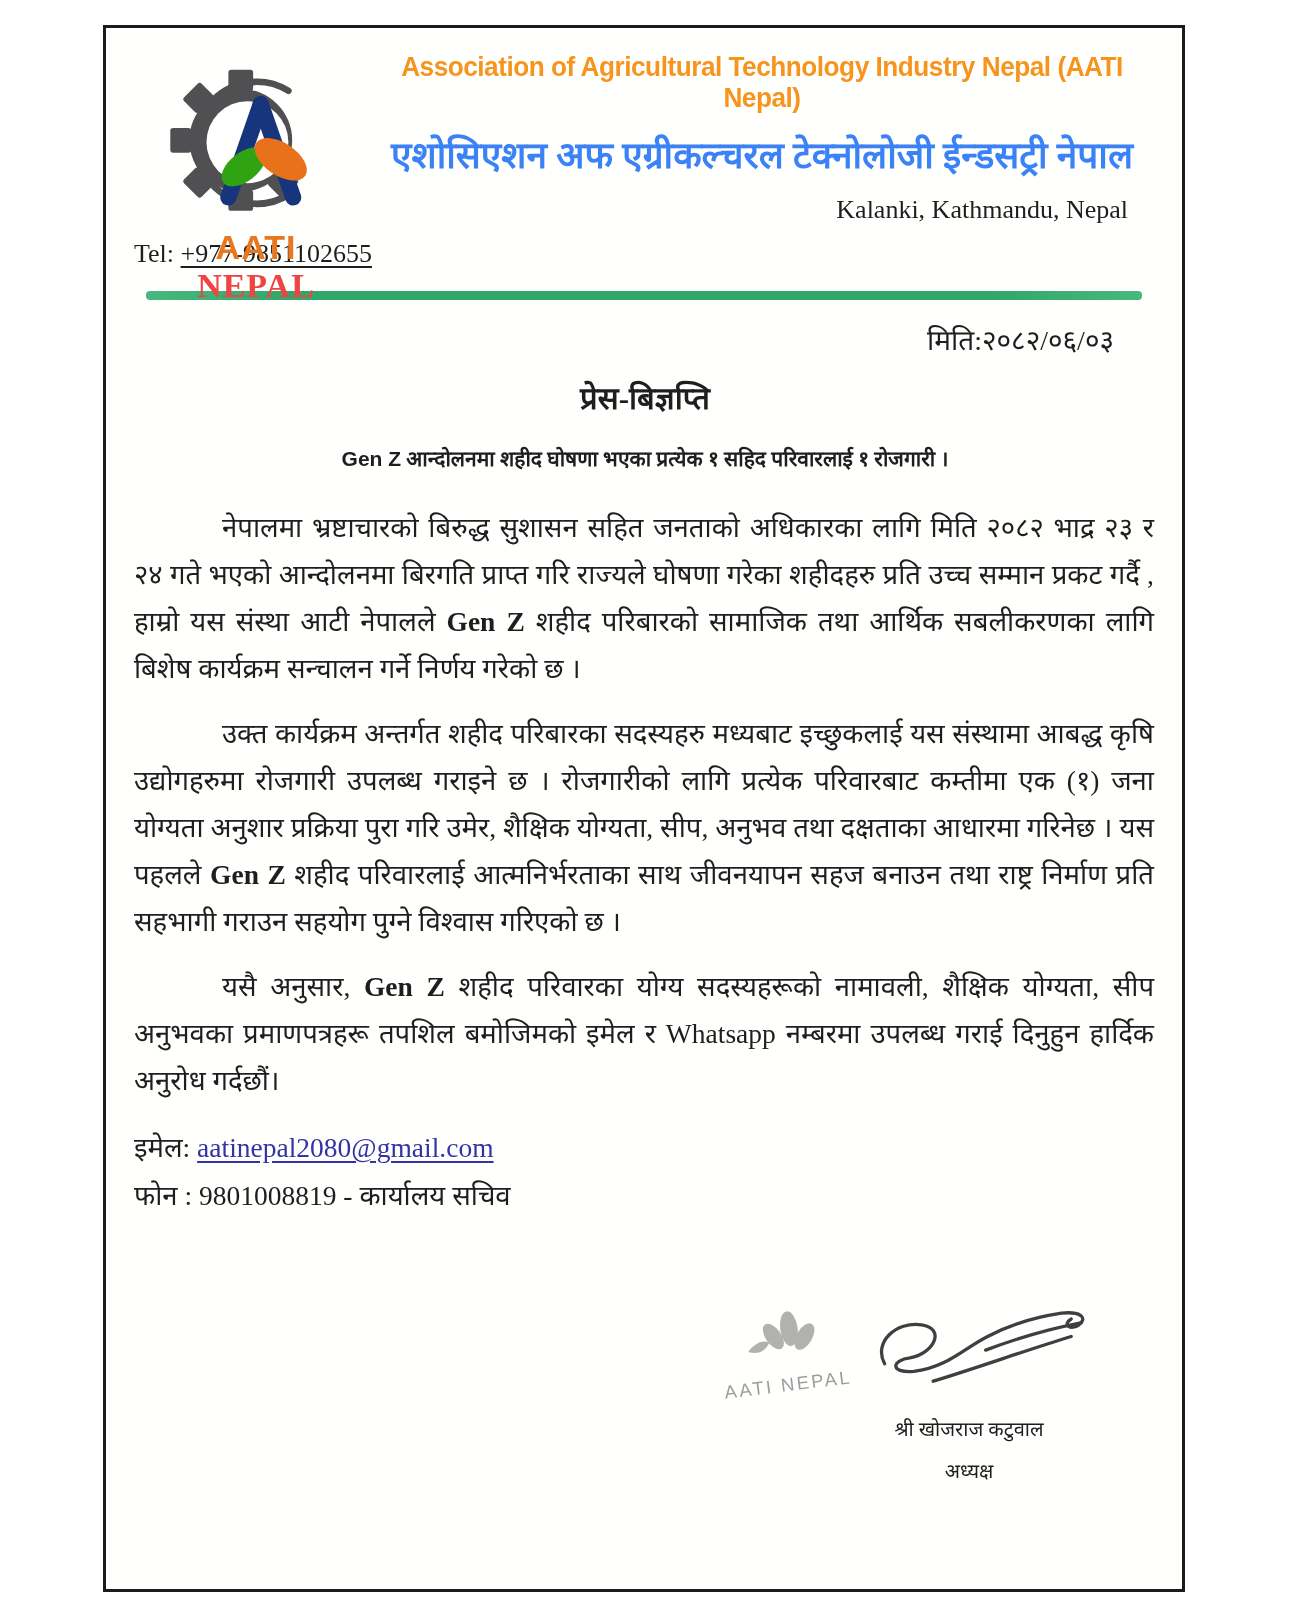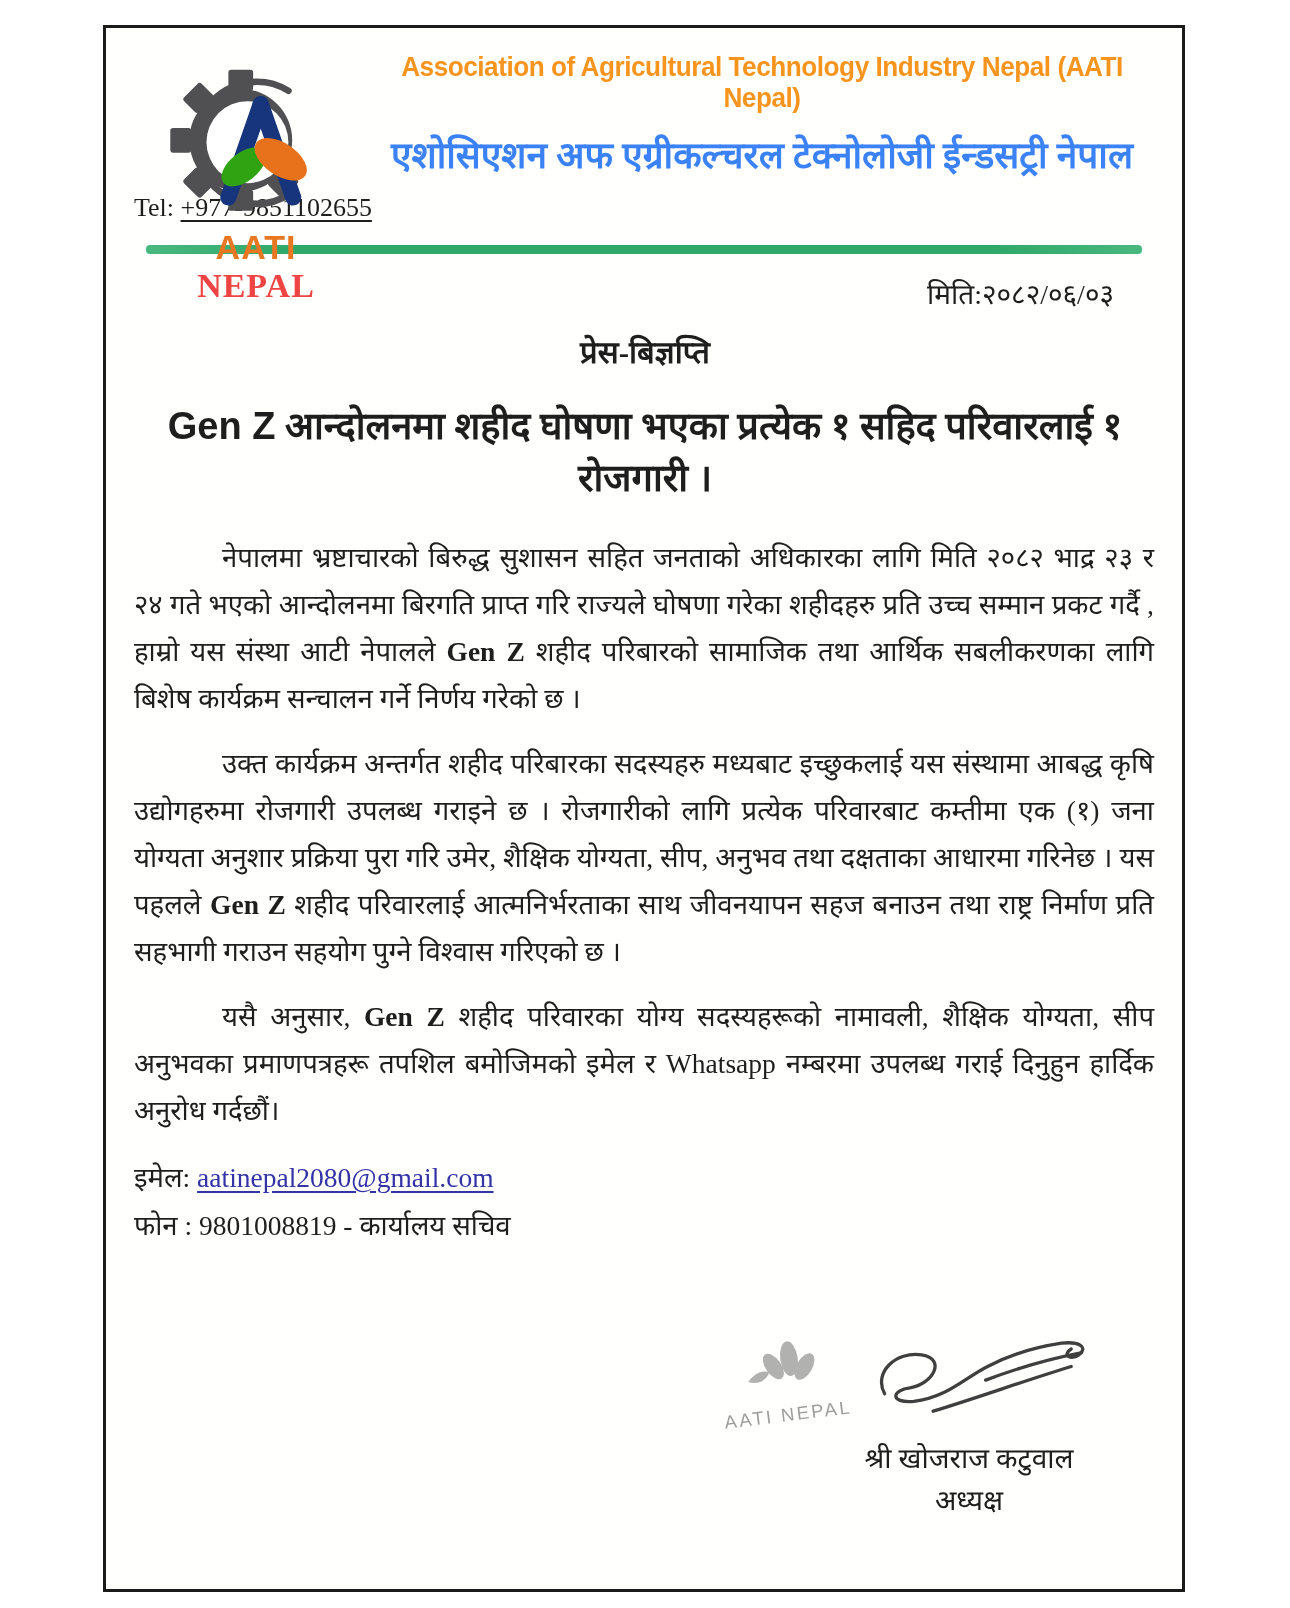--- a/index.html
+++ b/index.html
@@ -33,35 +33,35 @@
   .tel u, .email u{text-underline-offset:4px;}
   .reg-row{margin-top:12px;display:flex;justify-content:space-between;font-size:26px;padding-right:28px;}
   .divider{margin:22px 14px 0 12px;height:9px;border-radius:4px;
     background:linear-gradient(90deg,#49b87e,#2fa869 15%,#2fa869 85%,#49b87e);}
   
   .date{margin-top:20px;text-align:right;font-size:28px;padding-right:42px;}
   .pr-heading{
     margin:18px 0 0 0;text-align:center;font-size:31px;font-weight:bold;
     text-underline-offset:9px;text-decoration-thickness:2px;
   }
-  .subject{margin-top:26px;text-align:center;font-size:38px;font-weight:bold;}
+  .subject{margin-top:26px;text-align:center;font-size:21px;font-weight:bold;}
   .subject b{font-family:"Liberation Sans","DejaVu Sans",sans-serif;}
   p.para{
     margin:18px 2px 0 0;text-align:justify;text-indent:88px;
     font-size:27.5px;line-height:47px;
   }
   p.para:first-of-type{margin-top:32px;}
   .details{margin-top:20px;font-size:27.5px;line-height:48px;}
   .details a{color:#3333a6;text-decoration:underline;text-underline-offset:4px;}
   .email-black{color:#1e1e1e;text-decoration:underline;text-underline-offset:4px;}
   
   .sig-block{width:440px;margin:78px 52px 0 auto;position:relative;}
   .sig-row{display:flex;align-items:flex-end;gap:6px;padding-left:55px;}
   .stamp{opacity:0.85;}
-  .sig-names{margin-left:170px;text-align:center;font-size:28px;line-height:42px;}
+  .sig-names{margin-left:170px;text-align:center;font-size:20px;line-height:42px;}
 </style>
 </head>
 <body>
 
 <div class="document">
   <div class="content">
 
     <header>
       <div class="logo">
         <svg width="200" height="168" viewBox="0 0 210 176">
@@ -84,20 +84,21 @@
           <ellipse cx="131" cy="102" rx="31" ry="17" fill="#e8721c" transform="rotate(34 131 102)"></ellipse>
         </svg>
         <div class="logo-word">
           <span class="aati">AATI</span>
           <span class="nepal">NEPAL</span>
         </div>
       </div>
 
       <div class="org-en">Association of Agricultural Technology Industry Nepal (AATI Nepal)</div>
       <div class="org-np">एशोसिएशन अफ एग्रीकल्चरल टेक्नोलोजी ईन्डसट्री नेपाल</div>
+      <div class="addr">Kalanki, Kathmandu, Nepal</div>
       <div class="tel"><span>Tel: </span><u>+977-9851102655</u></div>
 
 
       <div class="divider"></div>
     </header>
 
     <main>
       <div class="date">मिति:२०८२/०६/०३</div>
       <h1 class="pr-heading">प्रेस-बिज्ञप्ति</h1>
       <div class="subject"><b>Gen Z</b><span> आन्दोलनमा शहीद घोषणा भएका प्रत्येक १ सहिद परिवारलाई १ रोजगारी ।</span></div>

